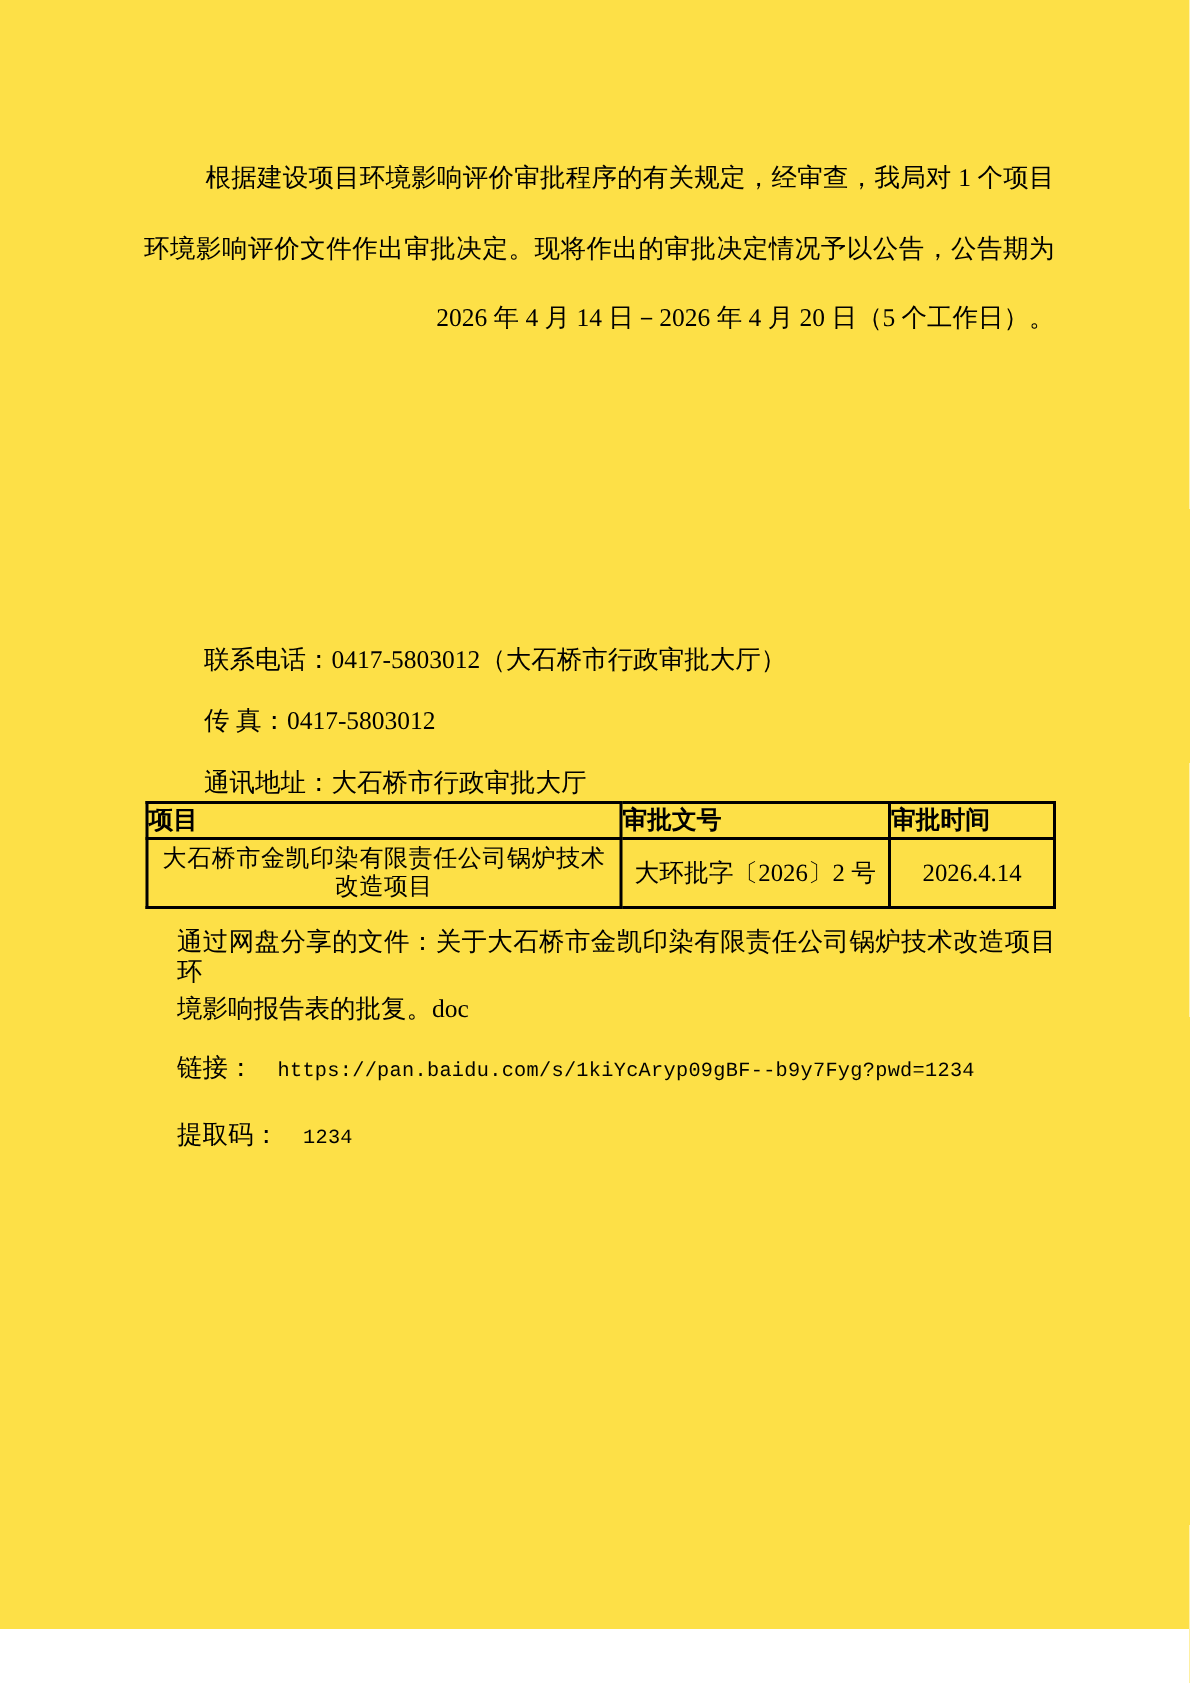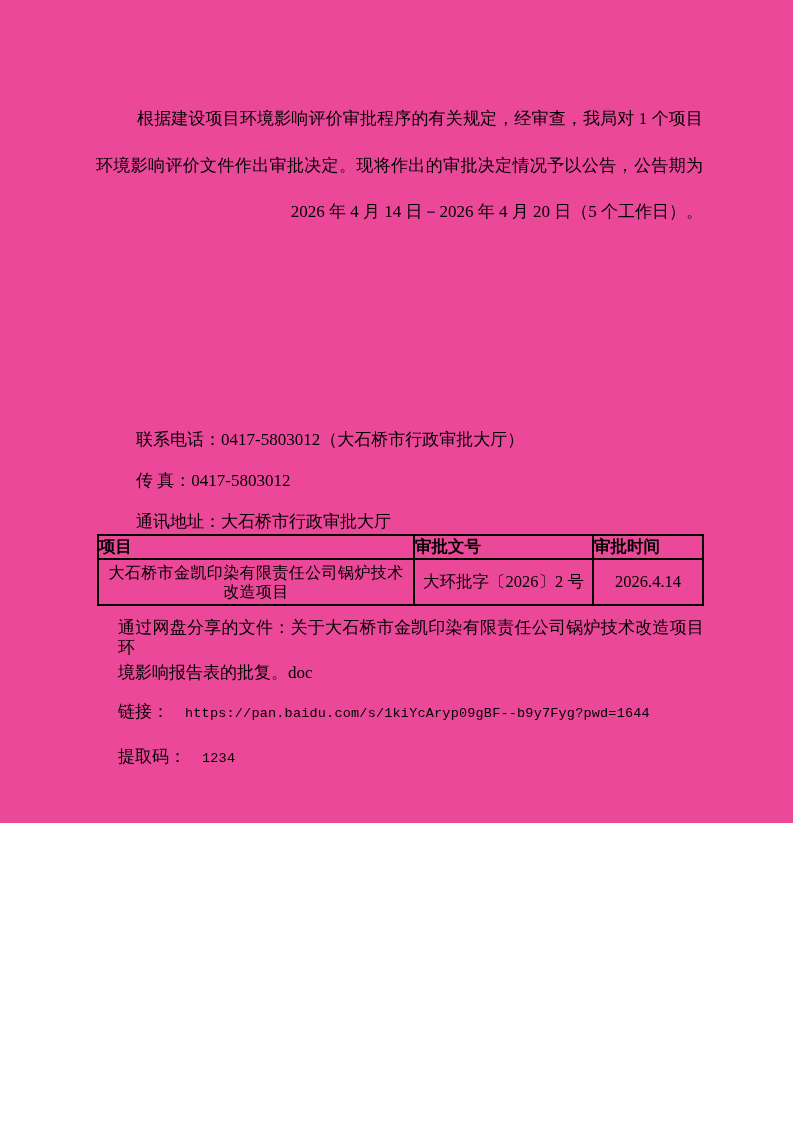--- a/index.html
+++ b/index.html
@@ -1,21 +1,21 @@
 <!DOCTYPE html>
 <html><head>
 <meta charset="utf-8">
 <style>
   * { margin: 0; padding: 0; box-sizing: border-box; }
   html, body { background: #ffffff; }
   .page {
     position: relative;
     width: 793px;
-    height: 823px;
-    background: #ec4899;
+    height: 1086px;
+    background: #fde047;
     color: #000000;
     font-family: "Liberation Serif", "DejaVu Serif", serif;
     overflow: hidden;
   }
   .block { position: absolute; }
 
   
   .para { left: 96px; width: 607px; font-size: 17px; }
   .para .line { display: block; text-align: right; }
   .para .line.j { text-align: justify; text-align-last: justify; }
@@ -107,20 +107,20 @@
         <td class="cell-doc">大环批字〔2026〕2 号</td>
         <td class="cell-date">2026.4.14</td>
       </tr>
     </tbody>
   </table>
 
   <div id="share2" class="block share-line">境影响报告表的批复。doc</div>
   <div id="share1" class="block share-line">通过网盘分享的文件：关于大石桥市金凯印染有限责任公司锅炉技术改造项目环</div>
 
   <div id="share3" class="block share-line">
-    <span>链接：</span><span class="mono-val gap-sm">https://pan.baidu.com/s/1kiYcAryp09gBF--b9y7Fyg?pwd=1644</span>
+    <span>链接：</span><span class="mono-val gap-sm">https://pan.baidu.com/s/1kiYcAryp09gBF--b9y7Fyg?pwd=1234</span>
   </div>
 
   <div id="share4" class="block share-line">
     <span>提取码：</span><span class="mono-val gap-sm">1234</span>
   </div>
 
 </div>
 
 </body></html>

